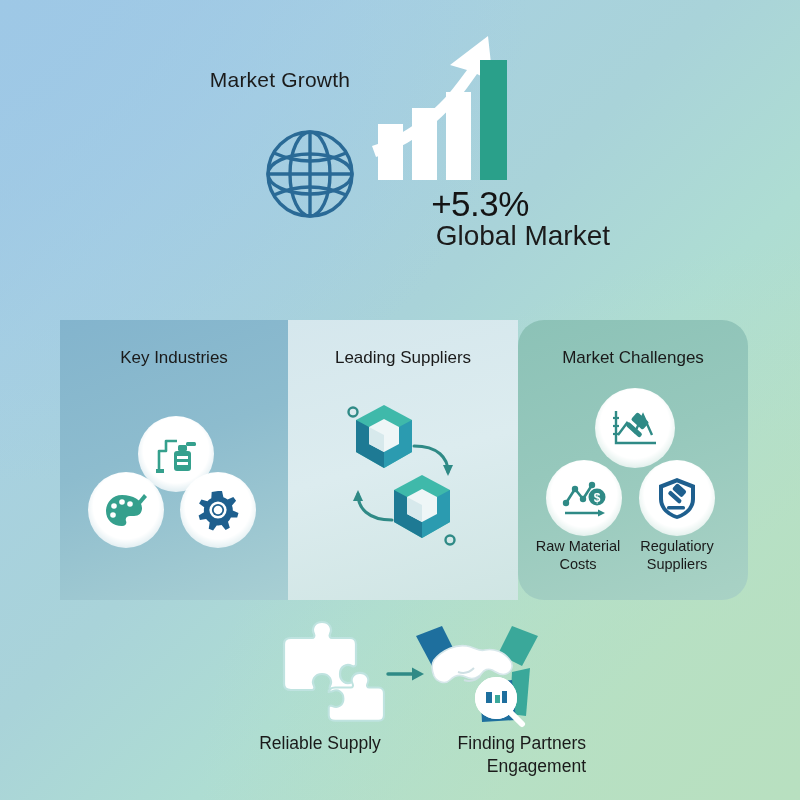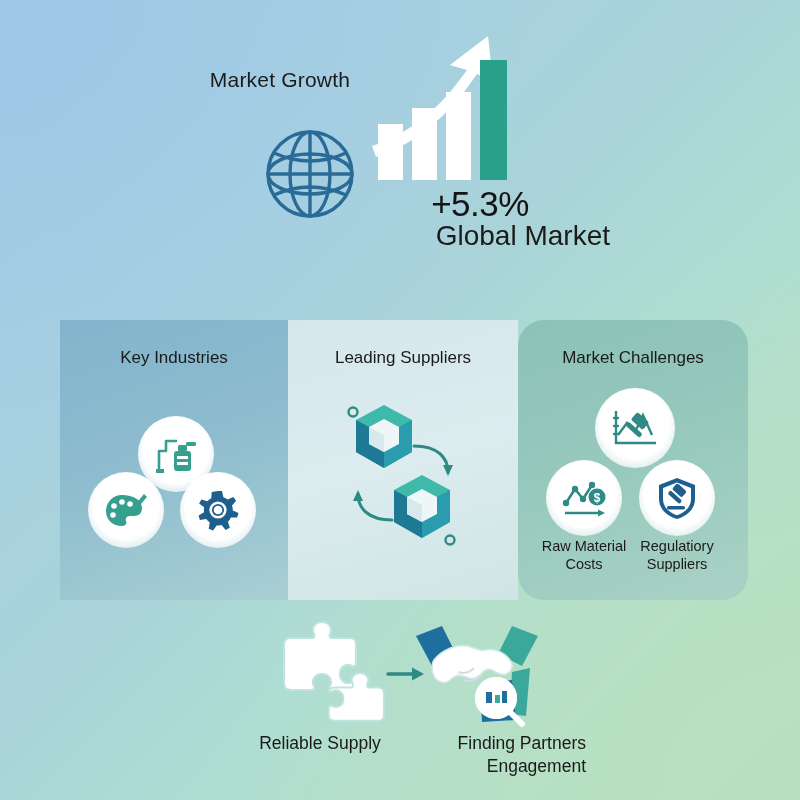--- a/index.html
+++ b/index.html
@@ -302,21 +302,21 @@
           <path d="M22 3 L40 10 L40 24 C40 34 32 41 22 44 C12 41 4 34 4 24 L4 10 Z" fill="#1e5f8e"></path>
           <path d="M22 7.5 L36 13 L36 24 C36 32 30 37.6 22 40.2 C14 37.6 8 32 8 24 L8 13 Z" fill="#ffffff"></path>
           <g fill="#1e5f8e">
             <rect x="18" y="11" width="13" height="8" rx="2" transform="rotate(42 24 15)"></rect>
             <rect x="12" y="20" width="16" height="4.4" rx="2" transform="rotate(42 20 22)"></rect>
             <rect x="12" y="31" width="18" height="3.6" rx="1.6"></rect>
           </g>
         </svg>
       </div>
 
-      <div class="icon-caption" style="left:6px; top:218px;">
+      <div class="icon-caption" style="left:0; top:218px;">
         <div>Raw Material</div>
         <div>Costs</div>
       </div>
 
       <div class="icon-caption" style="left:99px; top:218px;">
         <div>Regulatiory</div>
         <div>Suppliers</div>
       </div>
     </div>
   </div>

